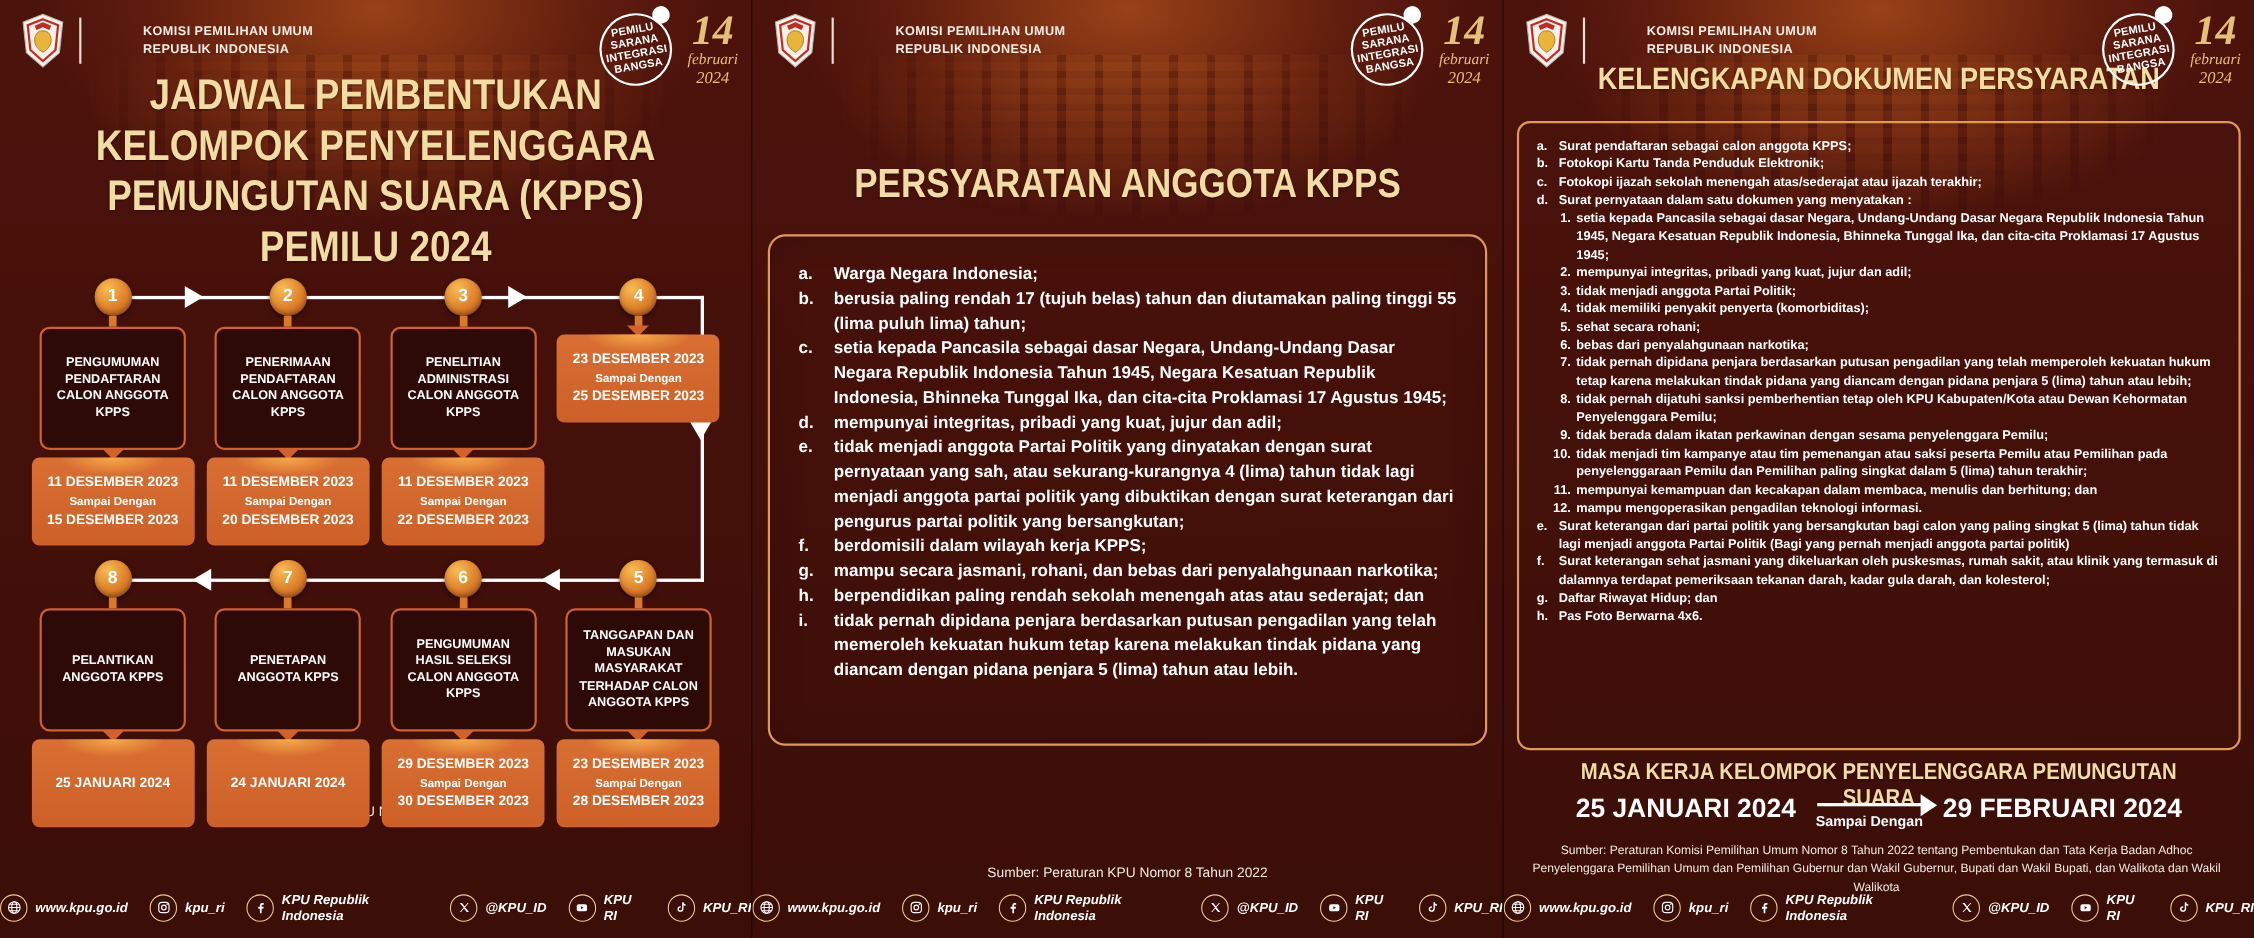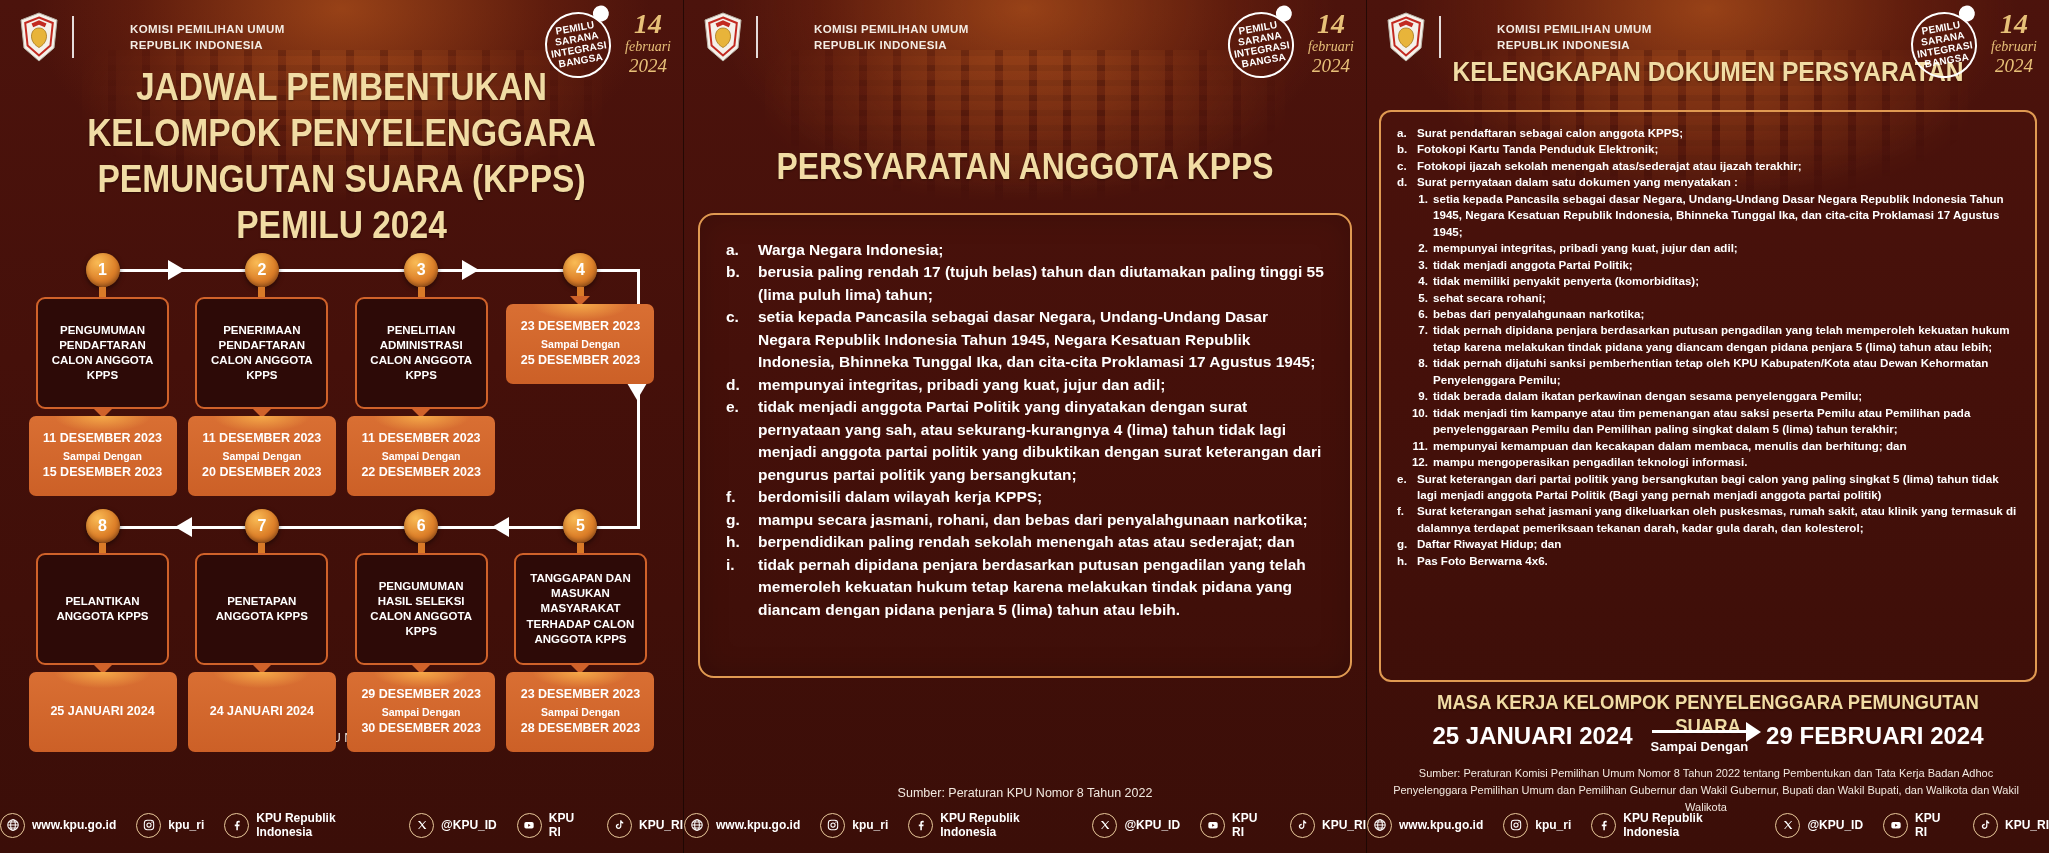--- a/index.html
+++ b/index.html
@@ -29,23 +29,23 @@
   .hdr-org { color:#f3ece4; font-size:11.5px; font-weight:700; line-height:1.4; letter-spacing:.4px; }
   .hdr-org span { display:block;padding-left:44px; }
   .hdr-right { display:flex; align-items:flex-start; }
   .badge-round { width:66px; height:66px; border:2.5px solid #fff; border-radius:50%;
     transform:rotate(-10deg); display:flex; flex-direction:column; justify-content:center; align-items:center;
     color:#fff; font-size:10px; font-weight:800; line-height:1.08; letter-spacing:.2px; position:relative; }
   .badge-round::after { content:""; position:absolute; top:-4px; right:-5px; width:16px; height:16px;
     background:#fff; border-radius:50%; }
   .badge-date { display:flex; flex-direction:column; align-items:center; color:#e7c078;
     margin-left:14px; font-family:"Liberation Serif", serif; }
-  .bd-num { font-size:28px; font-weight:700; font-style:italic; line-height:.85; }
+  .bd-num { font-size:38px; font-weight:700; font-style:italic; line-height:.85; }
   .bd-month { font-style:italic; font-size:14px; margin-top:3px; }
-  .bd-year { font-size:19px; font-style:italic; }
+  .bd-year { font-size:15px; font-style:italic; }
 
   .gold { color:#f1dca4; text-shadow:0 1px 2px rgba(0,0,0,.4); }
 
   
   .p1-title { position:absolute; top:64px; left:0; right:0; text-align:center;
     font-weight:700; font-size:39px; line-height:1.18; transform:scaleX(.86); }
   .flow { position:absolute; top:248px; left:0; width:683px; height:512px; }
   .flow-line { position:absolute; background:#fff; }
   .l-top    { left:102px; top:20.5px; width:538px; height:3px; }
   .l-right  { left:637px; top:20.5px; width:3px; height:260px; }
@@ -110,21 +110,21 @@
   .masa-arrow { display:flex; flex-direction:column; align-items:center; margin-top:10px; }
   .masa-arrow-line { width:95px; height:3px; background:#fff; position:relative; }
   .masa-arrow-line::after { content:""; position:absolute; right:-14px; top:-8.5px;
     border-top:10px solid transparent; border-bottom:10px solid transparent; border-left:15px solid #fff; }
   .masa-arrow-label { color:#fff; font-weight:700; font-size:13px; margin-top:6px; }
   .p3-source { position:absolute; top:765px; left:26px; right:30px; text-align:center;
     color:#f2e9e0; font-size:11px; line-height:1.55; }
 
   
   .social-row { position:absolute; bottom:14px; left:0; right:0;
-    display:flex; justify-content:flex-start; align-items:center; gap:20px; }
+    display:flex; justify-content:flex-start; align-items:center; gap:20px;font-style:italic; }
   .social-item { display:flex; align-items:center; gap:7px; }
   .social-icon { width:25px; height:25px; border:1.5px solid #e8c89a; border-radius:50%;
     display:flex; align-items:center; justify-content:center; flex:none; }
   .social-icon svg { width:14px; height:14px; display:block; }
   .social-label { color:#fff; font-weight:700; font-size:12px; }
 </style>
 </head>
 <body>
 
 <div class="panel">

